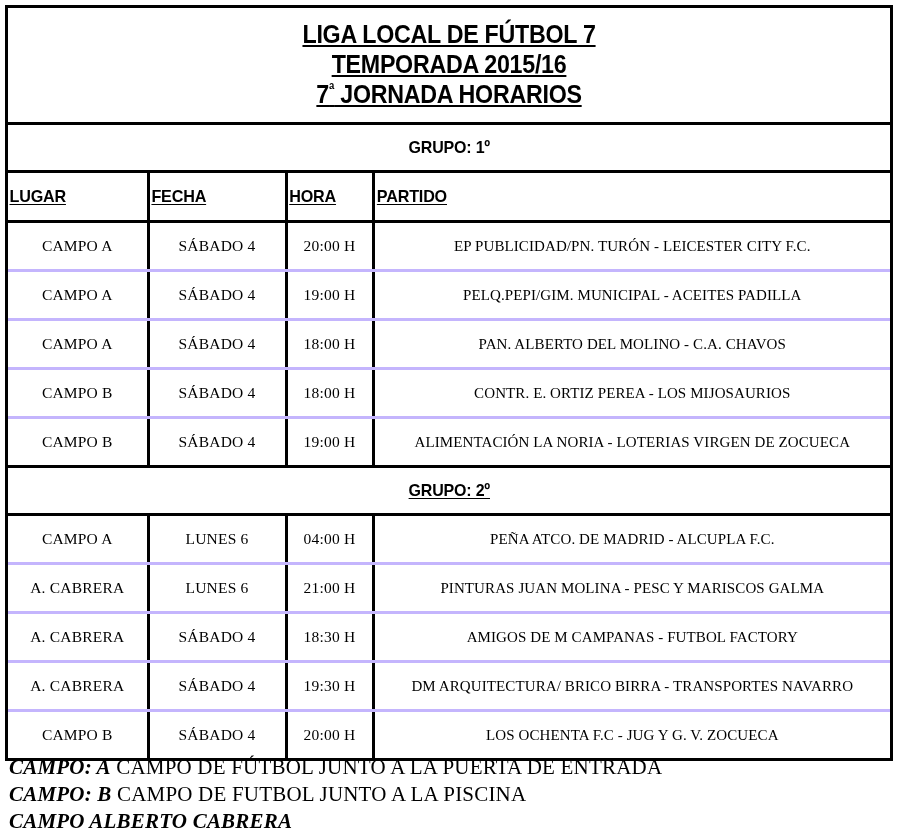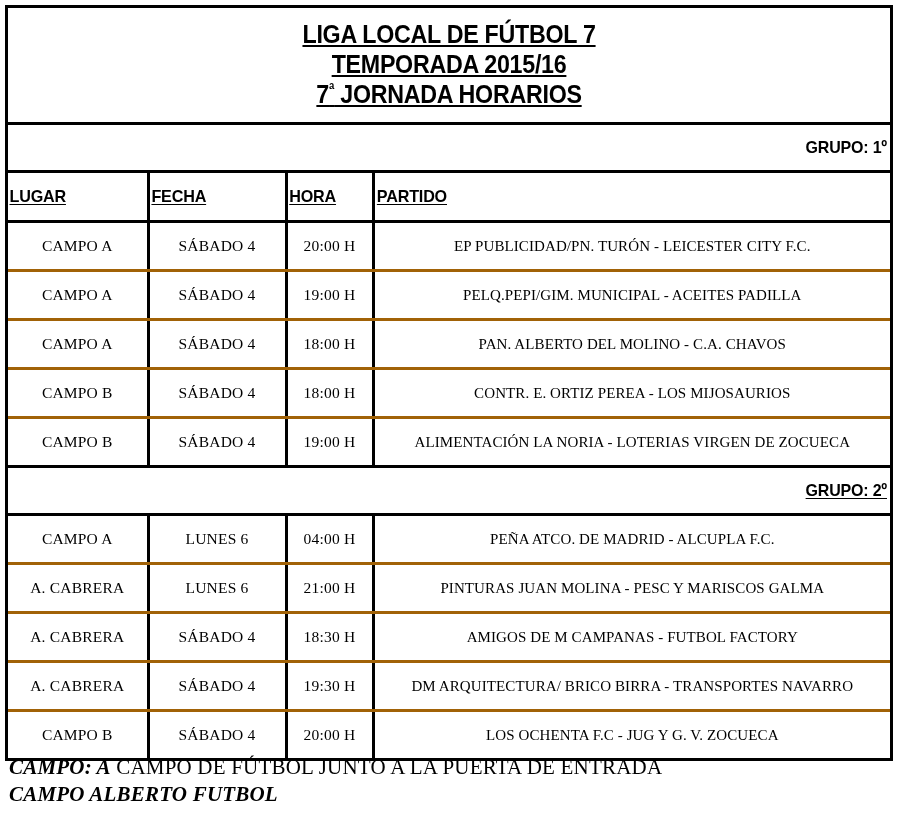--- a/index.html
+++ b/index.html
@@ -74,21 +74,21 @@
   }
   .sup {
     font-size: 0.62em;
     vertical-align: 0.52em;
     line-height: 0;
   }
 
   
   .group-cell {
     height: 45px;
-    text-align: right;
+    text-align: center;
     border-bottom: 3px solid #000000 !important;
   }
   .group-cell.topline {
     border-top: 3px solid #000000 !important;
   }
   .group-label {
     font-family: "Liberation Sans", "DejaVu Sans", sans-serif;
     font-weight: bold;
     font-size: 17px;
     letter-spacing: -0.2px;
@@ -115,21 +115,21 @@
     text-decoration: underline;
     text-underline-offset: 2px;
     letter-spacing: -0.2px;
     display: inline-block;
     transform: scaleX(0.95);
   }
 
   
   tr.match td {
     height: 46px;
-    border-bottom: 3px solid #a16207;
+    border-bottom: 3px solid #c4b5fd;
     border-right: 3px solid #000000;
     text-align: center;
     font-size: 15.5px;
   }
   tr.match td.last { border-right: 0; }
   tr.match.nobottom td { border-bottom: 0; }
 
   .cell-txt {
     display: inline-block;
     white-space: nowrap;
@@ -263,16 +263,17 @@
           <td><span class="cell-txt">20:00 H</span></td>
           <td class="last"><span class="partido-txt">LOS OCHENTA F.C  -  JUG Y G. V. ZOCUECA</span></td>
         </tr>
 
       </tbody>
     </table>
   </div>
 
   <div class="legend">
     <div class="legend-line"><span class="bi">CAMPO: A</span><span> CAMPO DE FÚTBOL JUNTO A LA PUERTA DE ENTRADA</span></div>
-    <div class="legend-line"><span class="bi">CAMPO ALBERTO FUTBOL</span><span></span></div>
+    <div class="legend-line"><span class="bi">CAMPO: B</span><span> CAMPO DE FUTBOL JUNTO A LA PISCINA</span></div>
+    <div class="legend-line"><span class="bi">CAMPO ALBERTO CABRERA</span><span></span></div>
   </div>
 
 </div>
 
 </body></html>

